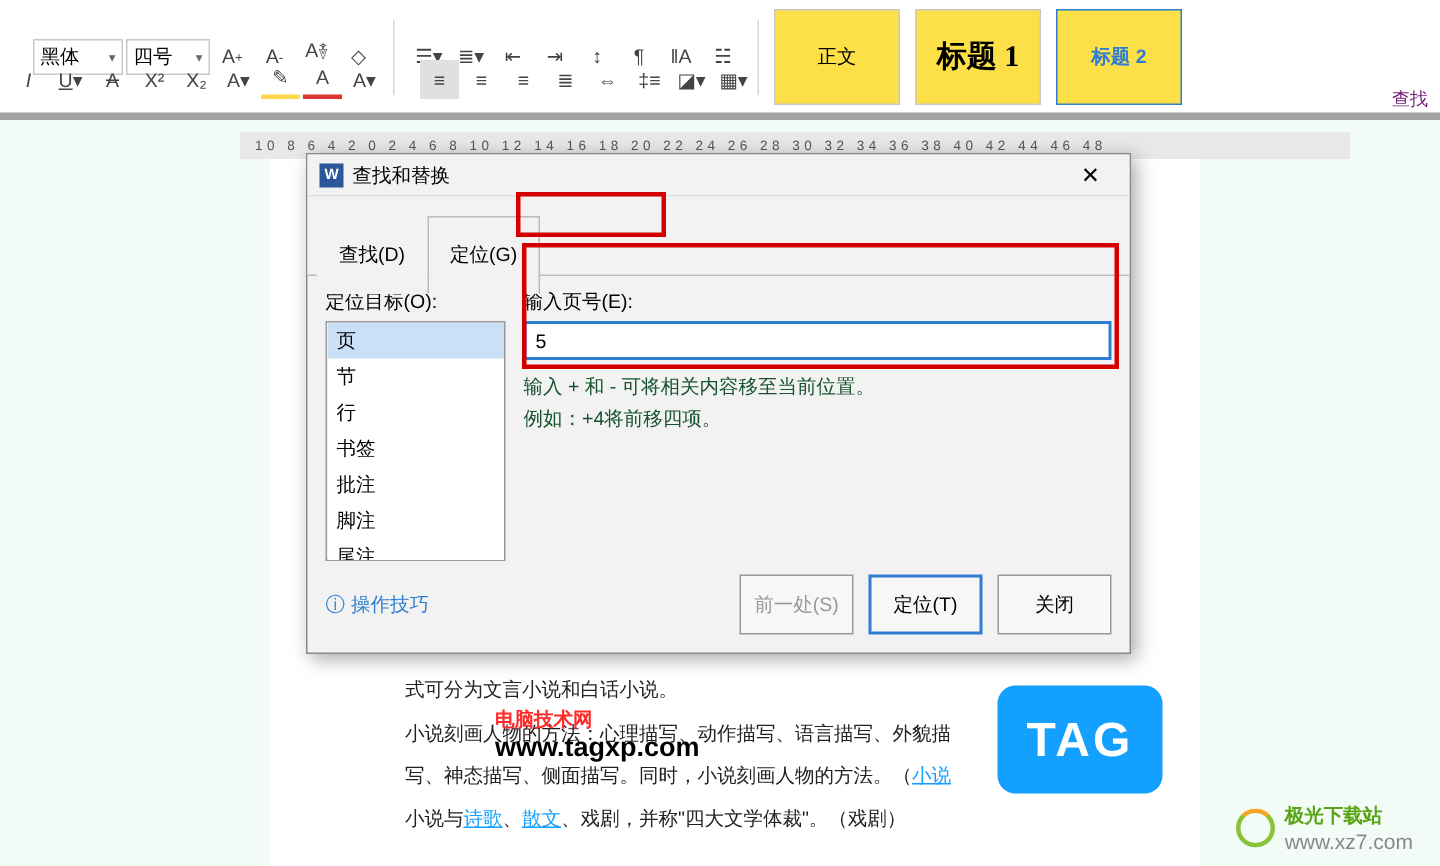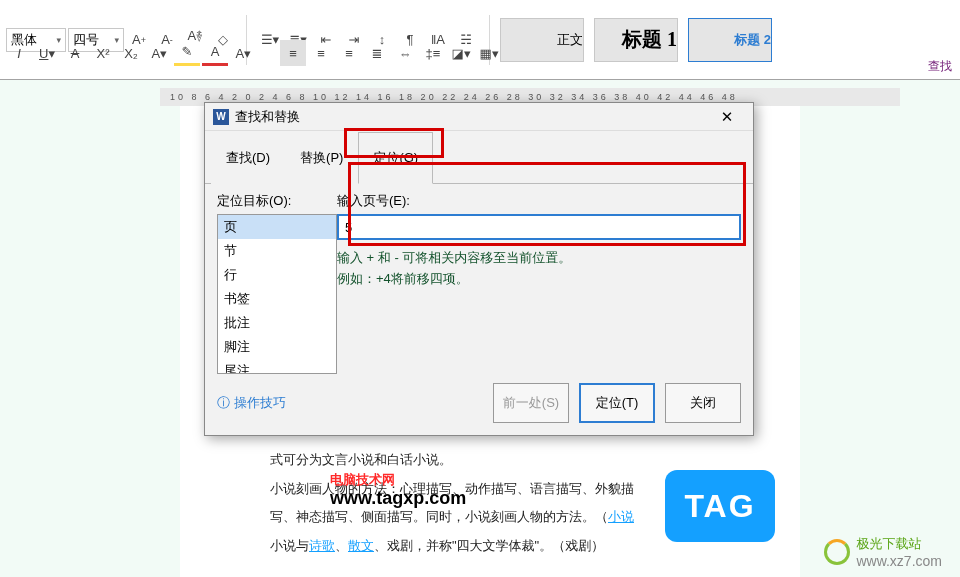--- a/index.html
+++ b/index.html
@@ -1,55 +1,55 @@
 <!DOCTYPE html>
 <html><head>
 <meta charset="utf-8">
 <style>
 *{box-sizing:border-box;margin:0;padding:0;font-family:"Microsoft YaHei",sans-serif;font-size:13px}
 body{background:#f2fbf6;width:960px;height:577px;overflow:hidden;position:relative}
-.ribbon{background:#fff;border-bottom:1px solid #a3a3a3;height:80px;display:flex;align-items:center;padding:4px 6px;gap:4px}
+.ribbon{background:#fff;border-bottom:5px solid #a3a3a3;height:80px;display:flex;align-items:center;padding:4px 22px;gap:4px}
 .rib-group{display:flex;align-items:center;gap:2px}
 .font-combo{display:flex;align-items:center;border:1px solid #c8c8c8;height:24px;background:#fff;padding:0 4px;min-width:60px;justify-content:space-between}
 .font-combo .caret{font-size:9px;color:#666}
 .btn{width:26px;height:26px;display:flex;align-items:center;justify-content:center;color:#444;cursor:pointer}
 .btn sup{font-size:9px}
 .sep{width:1px;height:50px;background:#d8d8d8;margin:0 6px}
-.style-box{border:1px solid #c8c8c8;background:#e5e5e5;height:44px;min-width:84px;display:flex;align-items:center;justify-content:flex-end;font-size:14px}
+.style-box{border:1px solid #c8c8c8;background:#fde047;height:64px;min-width:84px;display:flex;align-items:center;justify-content:center;font-size:14px}
 .style-box.sel{border:1px solid #2d7dd2;color:#2d7dd2}
 .style-big{font-family:"SimHei";font-size:20px;font-weight:bold}
 .row2{position:absolute;top:40px;left:6px;display:flex;gap:2px;align-items:center}
 .ruler{position:absolute;top:88px;left:160px;right:60px;height:18px;background:#e8e8e8;font-size:9px;color:#555;display:flex;align-items:center;padding-left:10px;letter-spacing:3px}
 .doc-area{position:absolute;top:106px;left:180px;width:620px;background:#fff;height:480px;padding:340px 60px 20px 60px;line-height:2.2;font-size:15px;font-family:SimSun,serif;text-indent:2em;color:#222}
 .doc-area a{color:#14a0ff;text-decoration:underline}
 .dialog{position:absolute;top:102px;left:204px;width:550px;height:334px;background:#f2f2f2;border:1px solid #888;box-shadow:3px 3px 12px rgba(0,0,0,.35)}
 .dlg-title{height:28px;display:flex;align-items:center;padding:0 8px;background:#f2f2f2;border-bottom:1px solid #ddd;font-size:13px}
 .dlg-title .w-icon{width:16px;height:16px;background:#2b579a;color:#fff;font-size:10px;display:flex;align-items:center;justify-content:center;margin-right:6px;font-weight:bold}
 .dlg-title .close{margin-left:auto;width:36px;height:26px;display:flex;align-items:center;justify-content:center;font-size:15px;cursor:pointer}
 .tabs{display:flex;border-bottom:1px solid #bbb;padding-left:6px;background:#f2f2f2}
-.tab{padding:16px 14px;border:1px solid transparent;border-bottom:none;position:relative;top:1px;background:#f2f2f2;cursor:pointer}
+.tab{padding:16px 14px;border:1px solid transparent;border-bottom:none;position:relative;top:13px;background:#f2f2f2;cursor:pointer}
 .tab.active{border-color:#bbb;background:#f2f2f2;border-bottom:1px solid #f2f2f2}
-.dlg-body{padding:8px 12px;display:flex;gap:0}
+.dlg-body{padding:8px 12px;display:flex;gap:12px}
 .left-col{width:120px}
 .list{border:1px solid #999;background:#fff;height:160px;overflow:auto}
 .list-item{padding:3px 6px;cursor:pointer}
 .list-item.sel{background:#c9e0f7}
 .right-col{flex:1}
 .field-label{margin-bottom:4px}
 .input{width:100%;border:2px solid #2d7dd2;height:26px;padding:2px 6px;background:#fff;outline:none}
 .helper{margin-top:8px;color:#14532d;line-height:1.6;font-size:13px}
 .dlg-foot{position:absolute;bottom:12px;left:12px;right:12px;display:flex;align-items:center;justify-content:space-between}
 .foot-link{color:#2d7dd2;display:flex;align-items:center;gap:4px;cursor:pointer}
 .foot-btns{display:flex;gap:10px}
 .dlg-btn{min-width:76px;height:40px;border:1px solid #999;background:#f7f7f7;cursor:pointer}
 .dlg-btn[disabled]{color:#999}
 .dlg-btn.primary{border:2px solid #2d7dd2}
 .watermark{position:absolute;top:472px;left:330px;font-size:30px;font-weight:bold;color:#ff2a2a;pointer-events:none;text-align:left;line-height:1.2}
 .watermark .url{color:#000000;font-size:18px;font-weight:bold}
-.tag-badge{position:absolute;top:470px;right:185px;width:110px;height:72px;background:#14a0ff;border-radius:12px;color:#fff;font-size:32px;font-weight:900;display:flex;align-items:center;justify-content:center;letter-spacing:2px}
+.tag-badge{position:absolute;top:457px;right:185px;width:110px;height:72px;background:#14a0ff;border-radius:12px;color:#fff;font-size:32px;font-weight:900;display:flex;align-items:center;justify-content:center;letter-spacing:2px}
 .footer-logo{position:absolute;bottom:8px;right:18px;display:flex;align-items:center;gap:6px;color:#5aa515;font-size:16px}
 .footer-logo .swirl{width:26px;height:26px;border:3px solid #89c33a;border-top-color:#f6a623;border-radius:50%}
 .hl-box{position:absolute;border:3px solid #d40000;pointer-events:none}
 .find-label{position:absolute;right:8px;top:58px;font-size:12px;color:#701a75}
 </style>
 </head>
 <body>
 
 <div class="ribbon">
   <div class="rib-group">
@@ -127,21 +127,20 @@
 </div>
 
 <div class="dialog">
   <div class="dlg-title">
     <span class="w-icon">W</span>
     <span>查找和替换</span>
     <span class="close">✕</span>
   </div>
   <div class="tabs">
     <div class="tab">查找(D)</div>
-    <div class="tab">替换(P)</div>
     <div class="tab active">定位(G)</div>
   </div>
   <div class="dlg-body">
     <div class="left-col">
       <div class="field-label">定位目标(O):</div>
       <div class="list">
         <div class="list-item sel">页</div>
         <div class="list-item">节</div>
         <div class="list-item">行</div>
         <div class="list-item">书签</div>
@@ -177,16 +176,16 @@
 <div class="hl-box" style="top:162px;left:348px;width:398px;height:84px"></div>
 
 <div class="watermark">
   <div>电脑技术网</div>
   <div class="url">www.tagxp.com</div>
 </div>
 <div class="tag-badge">TAG</div>
 <div class="footer-logo">
   <div class="swirl"></div>
   <div>
-    <div style="font-weight:normal">极光下载站</div>
+    <div style="font-weight:bold">极光下载站</div>
     <div style="font-size:14px;color:#888">www.xz7.com</div>
   </div>
 </div>
 
 </body></html>

